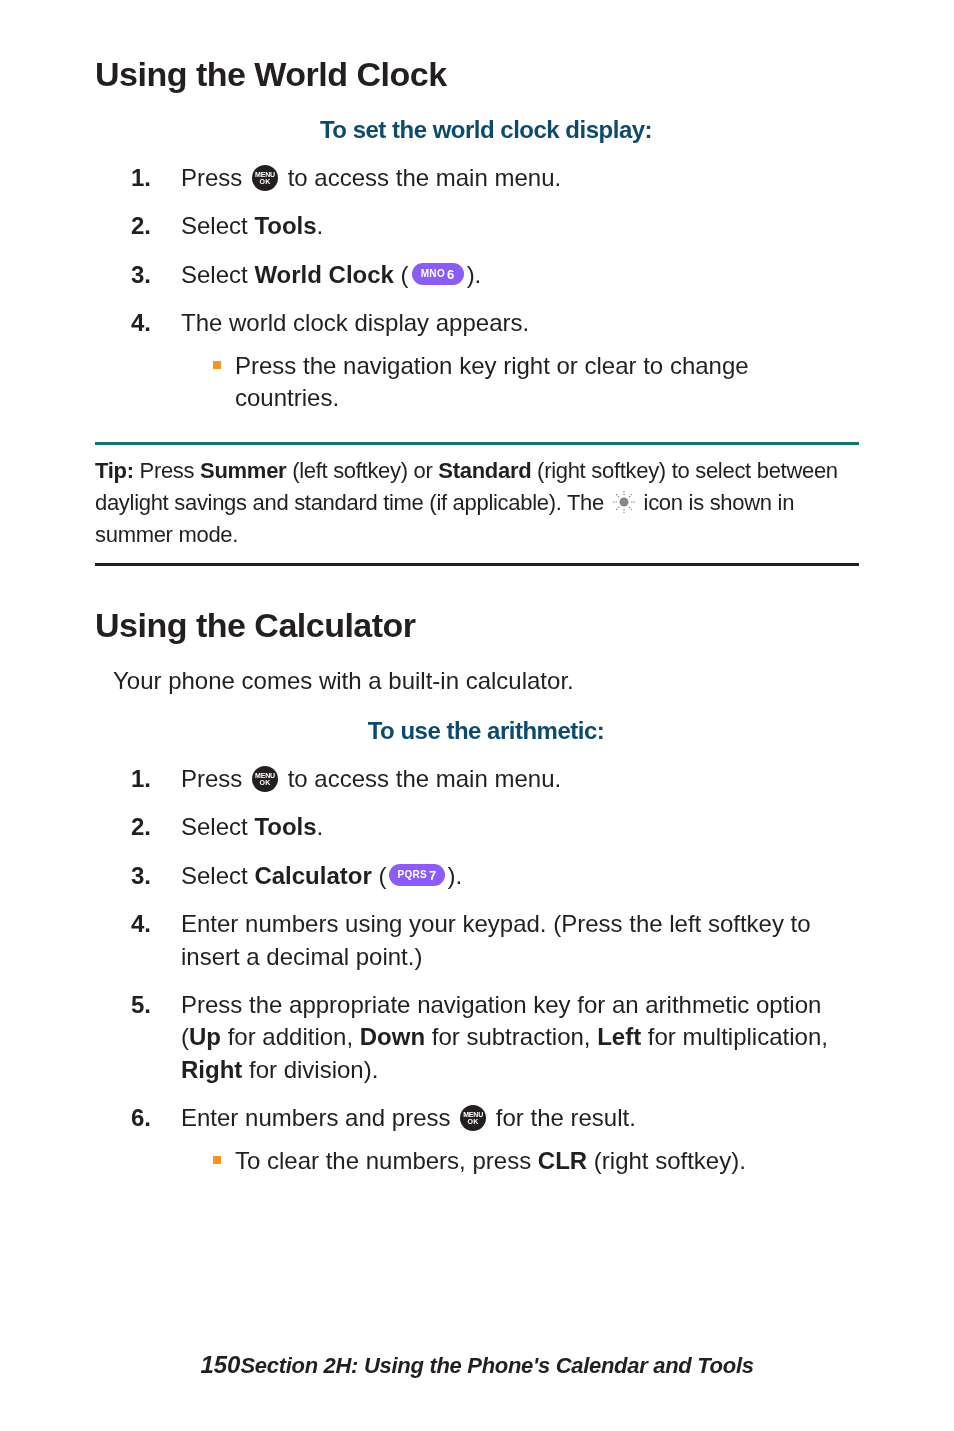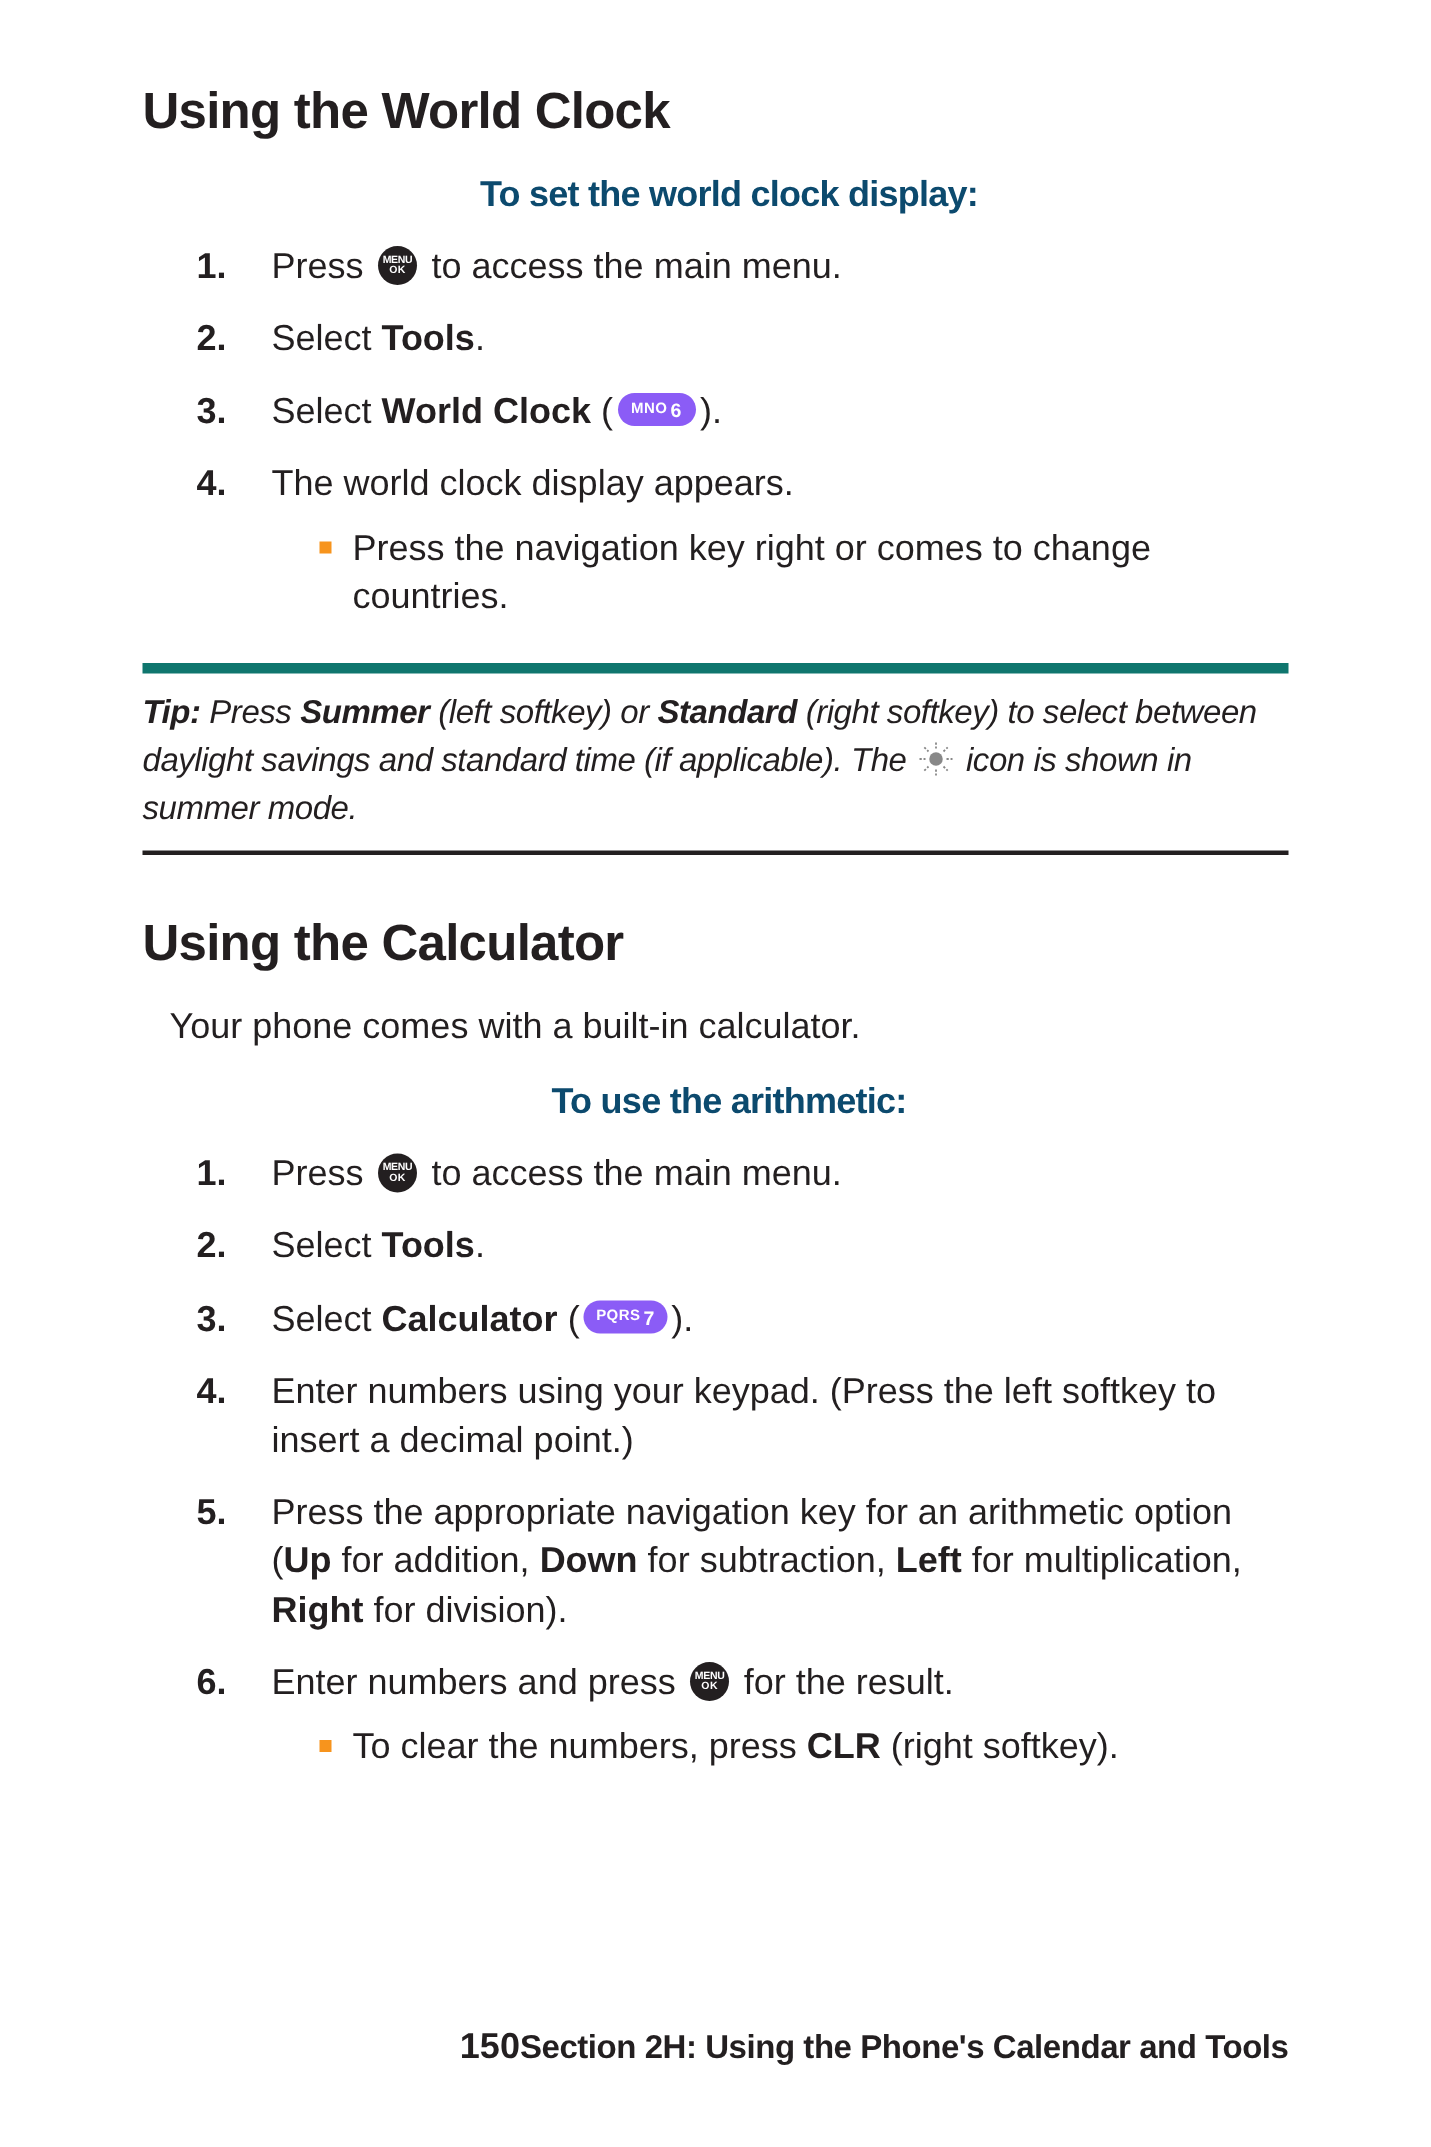--- a/index.html
+++ b/index.html
@@ -122,39 +122,39 @@
   .sun-icon {
     display: inline-block;
     vertical-align: middle;
     width: 24px;
     height: 24px;
     position: relative;
     top: -2px;
     margin: 0 2px;
   }
   .tip-box {
-    border-top: 7px solid #0f766e;
+    border-top: 3px solid #0f766e;
     border-bottom: 3px solid #231f20;
     padding: 10px 0 12px 0;
     margin: 10px 0 40px 0;
     font-size: 22px;
     line-height: 1.45;
     letter-spacing: -0.3px;
-    font-style: italic;
   }
   .footer {
     position: absolute;
     bottom: 52px;
     left: 95px;
     right: 95px;
     display: flex;
-    justify-content: flex-end;
+    justify-content: center;
     align-items: baseline;
     font-weight: 700;
     color: #231f20;
+    font-style: italic;
   }
   .footer .pg { font-size: 24px; }
   .footer .sect { font-size: 22px; letter-spacing: -0.3px; }
 </style>
 </head>
 <body>
 
 <h2 class="section-title">Using the World Clock</h2>
 <p class="subhead">To set the world clock display:</p>
 
@@ -170,21 +170,21 @@
   </li>
   <li>
     <span>Select </span><span class="bold">World Clock</span><span> (</span><span class="key-pill wide">
         <span>MNO</span>
         <span class="big">6</span>
       </span><span>).</span>
   </li>
   <li>
     <span>The world clock display appears.</span>
     <ul class="sub-bullets">
-      <li>Press the navigation key right or comes to change countries.</li>
+      <li>Press the navigation key right or clear to change countries.</li>
     </ul>
   </li>
 </ol>
 
 <div class="tip-box">
   <span class="bold">Tip: </span><span>Press </span><span class="bold">Summer</span><span> (left softkey) or </span><span class="bold">Standard</span><span> (right softkey) to select between daylight savings and standard time (if applicable). The </span><span class="sun-icon">
     <svg viewBox="0 0 24 24" width="24" height="24">
       <circle cx="12" cy="12" r="4.5" fill="#888"></circle>
       <g stroke="#888" stroke-width="1.2" stroke-dasharray="1.5 1.2">
         <line x1="12" y1="1" x2="12" y2="5"></line>

